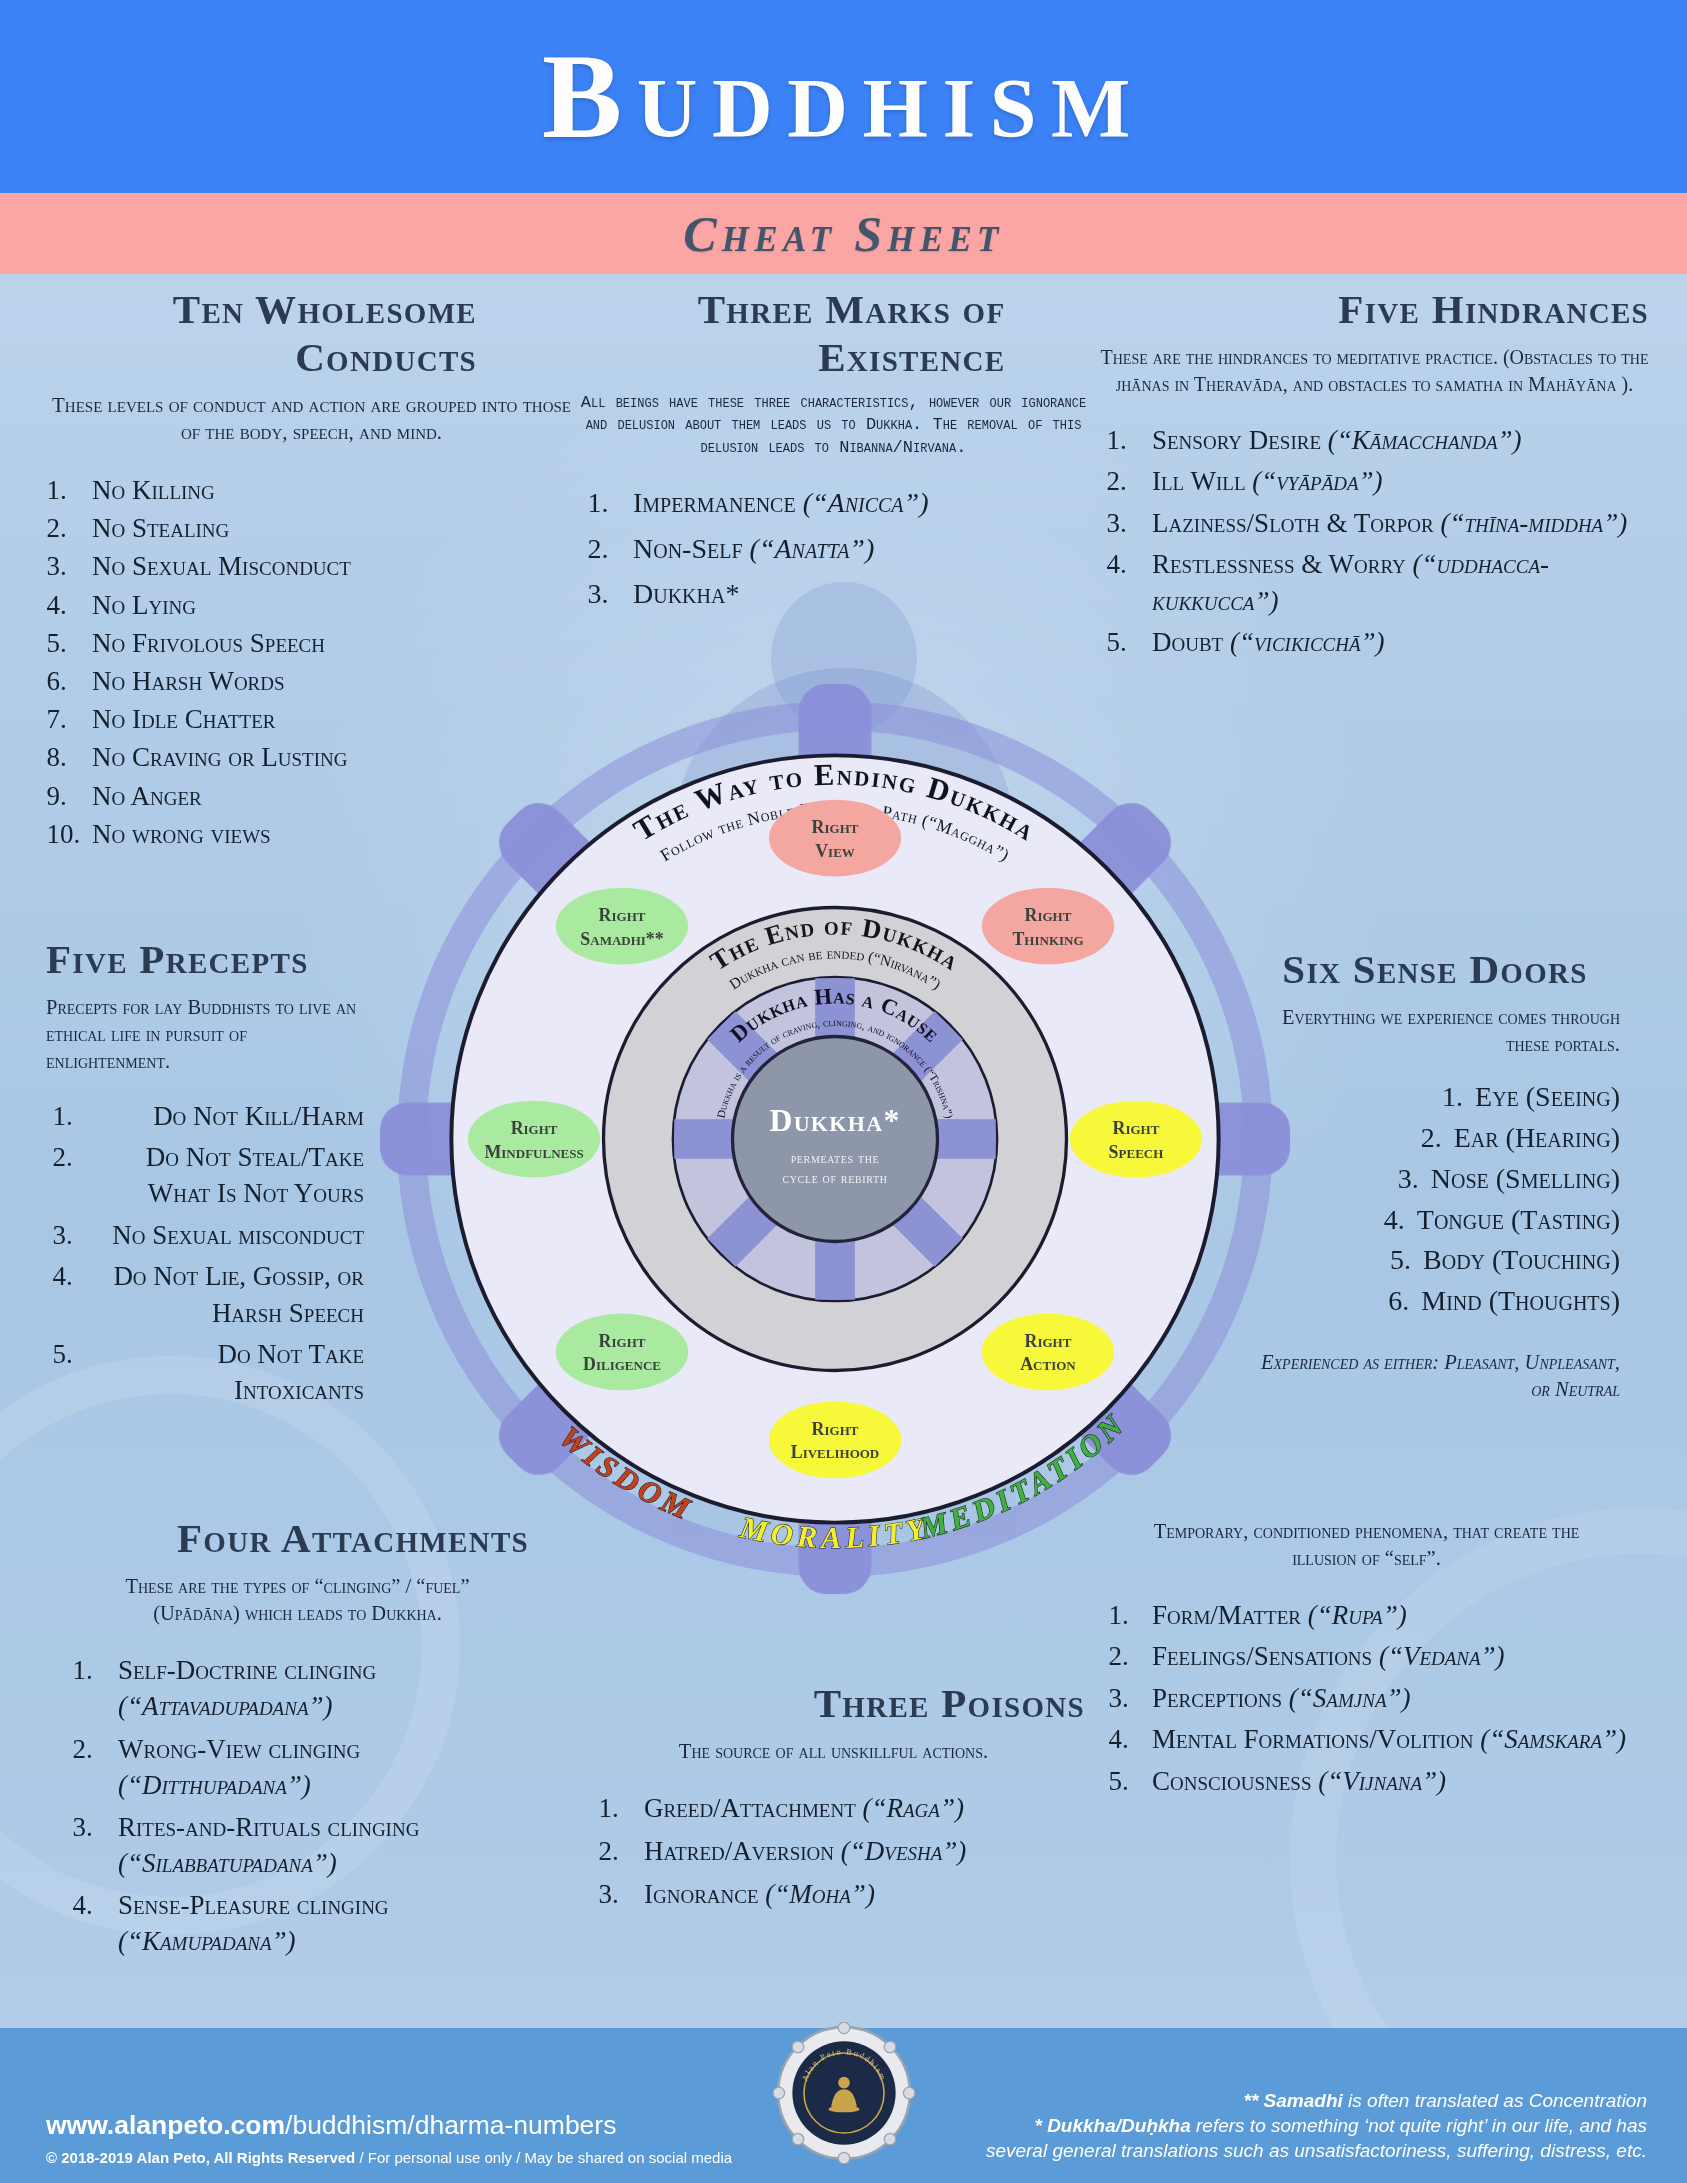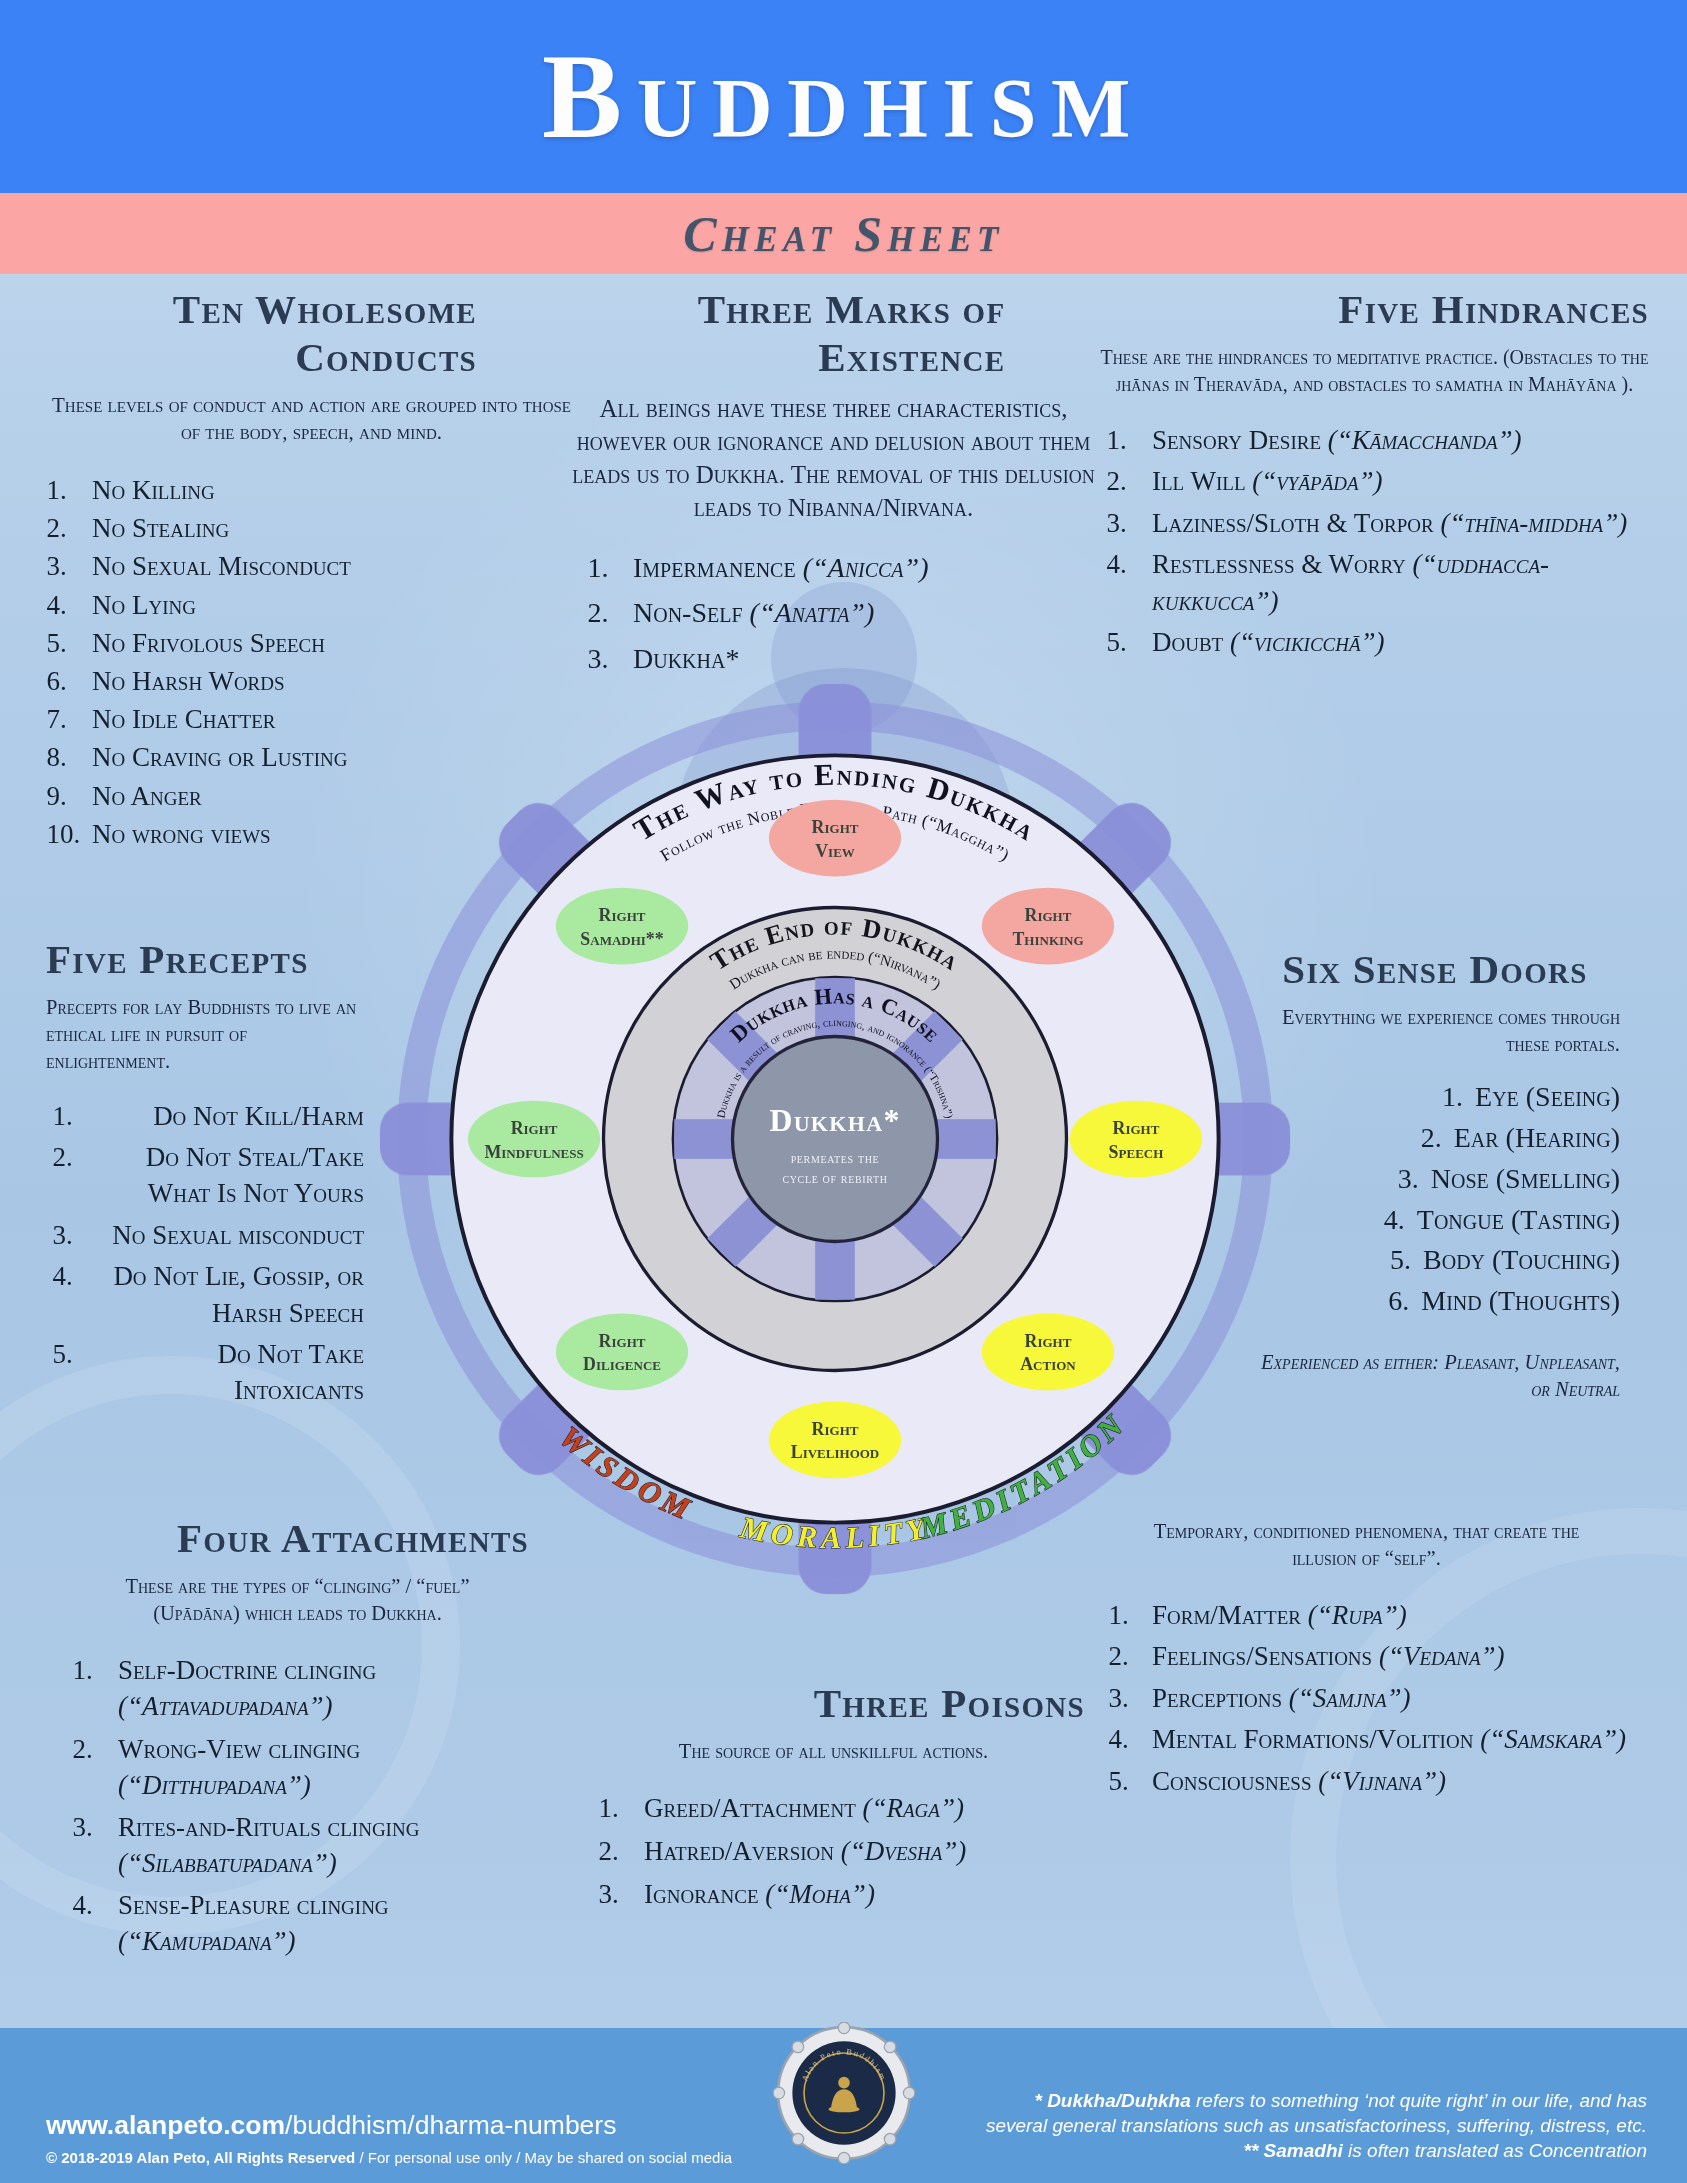--- a/index.html
+++ b/index.html
@@ -39,21 +39,21 @@
   .items li::before { content:counter(n) "."; position:absolute; left:6.6px; }
   .term { font-style:italic; }
 
   #wholesome { left:40px;  top:286px;  width:543px; }
   #wholesome h2 { max-width:331px; }
   #wholesome .desc { max-width:523px; }
   #wholesome .items li { margin-bottom:2px; }
 
   #marks { left:569px; top:286px; width:529px; }
   #marks h2 { max-width:344px; }
-  #marks .desc { font-size:25px; }
+  #marks .desc { font-size:17px;font-family:Liberation Mono, monospace; }
   #marks .items { margin-left:12px; font-size:28px; }
   #marks .items li { margin-bottom:8px; }
 
   #hindrances { left:1100px; top:286px; width:549px; }
   #hindrances .desc { font-size:20px; }
   #hindrances .items li { margin-bottom:5.3px; }
 
   #precepts { left:46px; top:936px; width:318px; }
   #precepts h2 { text-align:left; margin:0; }
   #precepts .desc { text-align:left; font-size:20.5px; margin-left:0; }
@@ -336,22 +336,22 @@
     <textPath href="#p-bottom" startOffset="71%">MEDITATION</textPath></text>
 </svg>
 </div>
 
 <div class="footer">
   <div class="footer-left">
     <div class="site-line"><span class="site-bold">www.alanpeto.com</span><span>/buddhism/dharma-numbers</span></div>
     <div class="rights-line"><span class="rights-bold">© 2018-2019 Alan Peto, All Rights Reserved</span><span> / For personal use only / May be shared on social media</span></div>
   </div>
   <div class="footer-right">
+    <div><span class="note-bold">** Samadhi</span><span> is often translated as Concentration</span></div>
     <div><span class="note-bold">* Dukkha/Duḥkha</span><span> refers to something ‘not quite right’ in our life, and has several general translations such as unsatisfactoriness, suffering, distress, etc.</span></div>
-    <div><span class="note-bold">** Samadhi</span><span> is often translated as Concentration</span></div>
   </div>
 </div>
 
 <div class="logo-wrap">
   <svg viewBox="-110 -110 220 220" width="100%" height="100%">
     <defs>
         <path id="p-logo" d="M -60 0 A 60 60 0 0 1 60 0"></path>
       </defs>
     <circle r="102" fill="#e8eaee" stroke="#9aa3b0" stroke-width="4"></circle>
     <g fill="#d8dce2" stroke="#9aa3b0" stroke-width="2">

